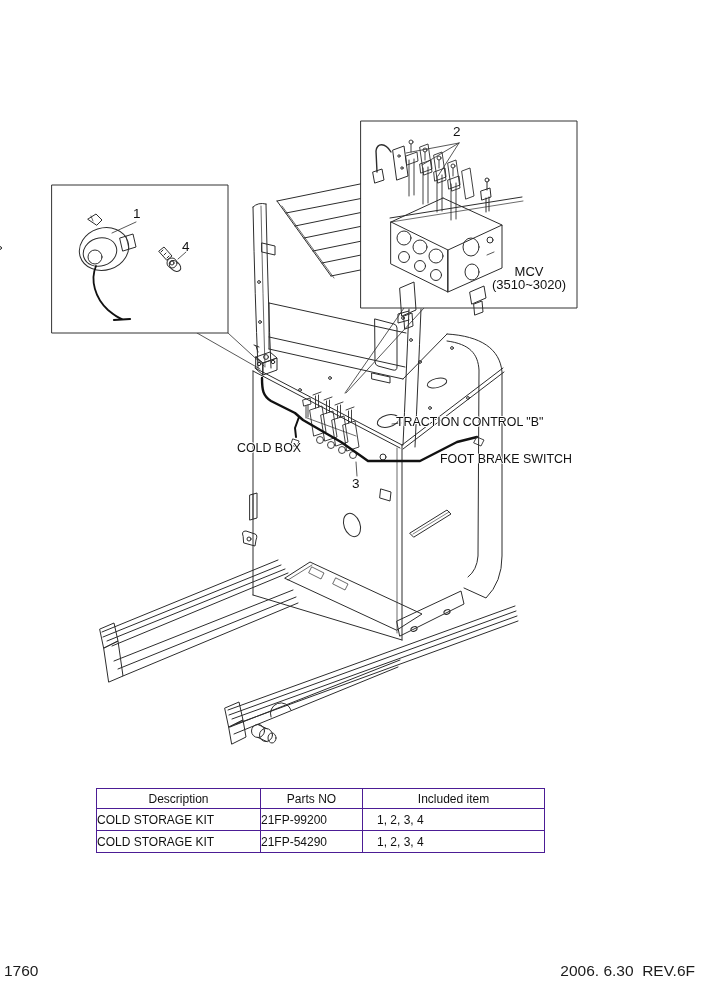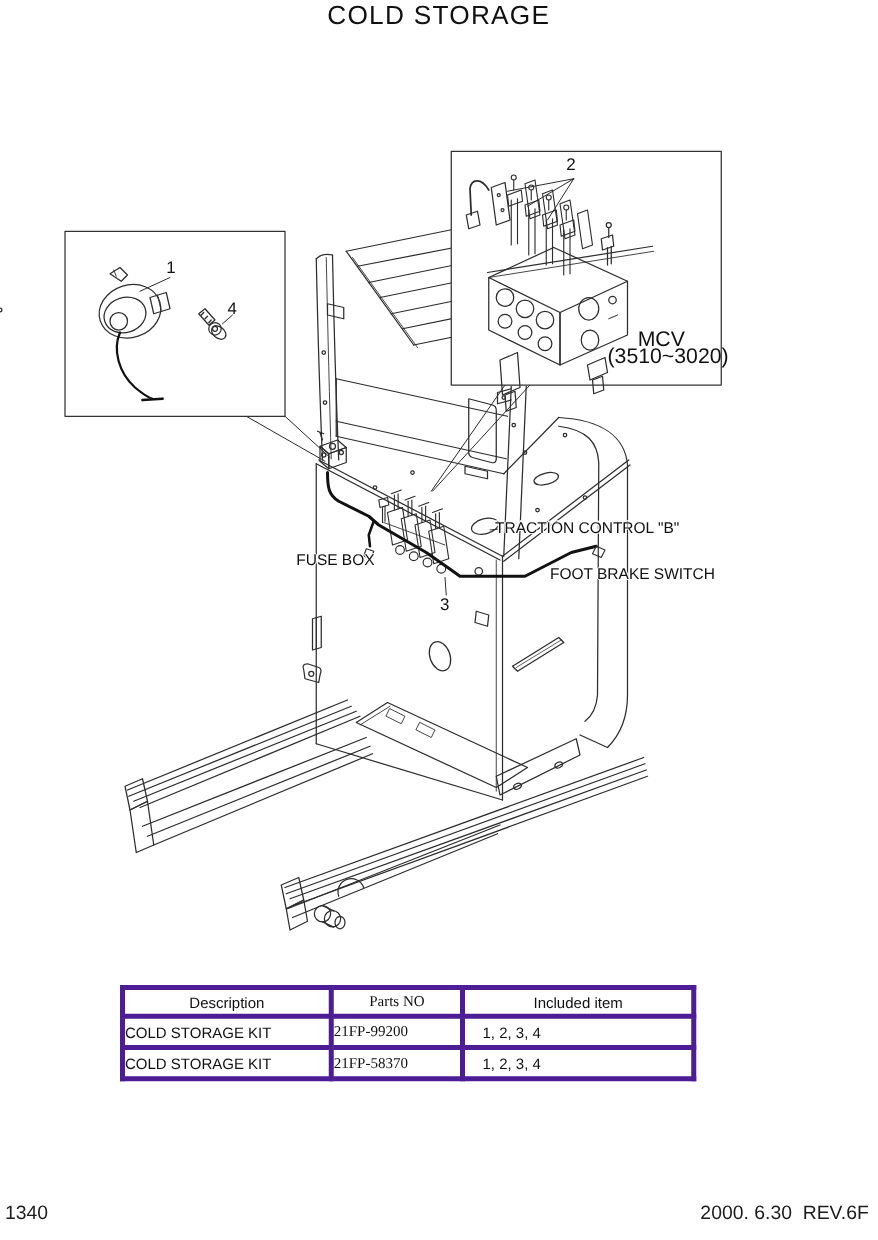--- a/index.html
+++ b/index.html
@@ -5,39 +5,38 @@
   html,body{margin:0;padding:0;background:#fff;}
   .page{position:relative;width:702px;height:992px;background:#ffffff;
         font-family:"Liberation Sans",sans-serif;color:#1c1c1c;overflow:hidden;}
   .title{position:absolute;top:1px;left:0;width:702px;text-align:center;
          font-size:21px;letter-spacing:1px;color:#111;}
   svg{position:absolute;top:0;left:0;}
   .lbl{position:absolute;font-size:12.4px;white-space:pre;color:#111;
        text-shadow:1px 0 0 #fff,-1px 0 0 #fff,0 1px 0 #fff,0 -1px 0 #fff;}
   .digit{font-size:13.5px;}
   .mcv-cap{position:absolute;left:486px;top:265px;width:86px;text-align:center;
-           font-size:17px;line-height:13px;color:#111;}
+           font-size:13px;line-height:13px;color:#111;}
   table.parts{position:absolute;left:96px;top:788px;border-collapse:collapse;
               font-size:12px;color:#111;}
-  table.parts th,table.parts td{border:4px solid #4c1d95;font-weight:normal;
+  table.parts th,table.parts td{border:1px solid #4c1d95;font-weight:normal;
               padding:0;height:21px;vertical-align:middle;}
   table.parts th{height:19px;text-align:center;}
   .c-desc{width:163px;text-align:center;}
-  .c-pno{width:101px;text-align:center;font-family:Liberation Serif, serif;}
+  .c-pno{width:101px;text-align:center;}
   .c-inc{width:167px;text-align:left;padding-left:14px !important;margin-top:24px;}
   td.c-desc,td.c-pno{text-align:left;}
   .footer-left{position:absolute;left:4px;top:962px;font-size:15.5px;}
   .footer-right{position:absolute;right:7px;top:962px;font-size:15.5px;white-space:pre;}
 </style>
 </head>
 <body>
 
 <div class="page">
 
-  <div class="title">COLD STORAGE</div>
 
   <svg width="702" height="992" viewBox="0 0 702 992" fill="none" stroke="#2d2d2d" stroke-width="1" stroke-linejoin="round" stroke-linecap="round">
 
     <g>
 
       <g>
         <path d="M277,201 L365,183"></path>
           <path d="M286,213 L374,196"></path>
         <path d="M295,226 L383,208"></path>
           <path d="M304,238 L392,220"></path>
@@ -310,41 +309,41 @@
   <span class="lbl digit" style="left:182px;top:239px">4</span>
   <span class="lbl digit" style="left:453px;top:124px">2</span>
   <span class="lbl digit" style="left:352px;top:476px">3</span>
 
   <div class="mcv-cap">
     <div>MCV</div>
     <div>(3510~3020)</div>
   </div>
 
   <span class="lbl" style="left:396px;top:415px">TRACTION CONTROL "B"</span>
-  <span class="lbl" style="left:237px;top:441px">FUSE BOX</span>
+  <span class="lbl" style="left:237px;top:441px">COLD BOX</span>
   <span class="lbl" style="left:440px;top:452px">FOOT BRAKE SWITCH</span>
 
   <table class="parts">
     <thead>
       <tr>
         <th class="c-desc">Description</th>
         <th class="c-pno">Parts NO</th>
         <th class="c-inc" style="text-align:center;padding-left:0 !important;">Included item</th>
       </tr>
     </thead>
     <tbody>
         <tr>
           <td class="c-desc">COLD STORAGE KIT</td>
           <td class="c-pno">21FP-99200</td>
           <td class="c-inc">1, 2, 3, 4</td>
         </tr>
         <tr>
           <td class="c-desc">COLD STORAGE KIT</td>
-          <td class="c-pno">21FP-58370</td>
+          <td class="c-pno">21FP-54290</td>
           <td class="c-inc">1, 2, 3, 4</td>
         </tr>
       </tbody>
   </table>
 
-  <span class="footer-left">1340</span>
-  <span class="footer-right">2000. 6.30  REV.6F</span>
+  <span class="footer-left">1760</span>
+  <span class="footer-right">2006. 6.30  REV.6F</span>
 
 </div>
 
 </body></html>

